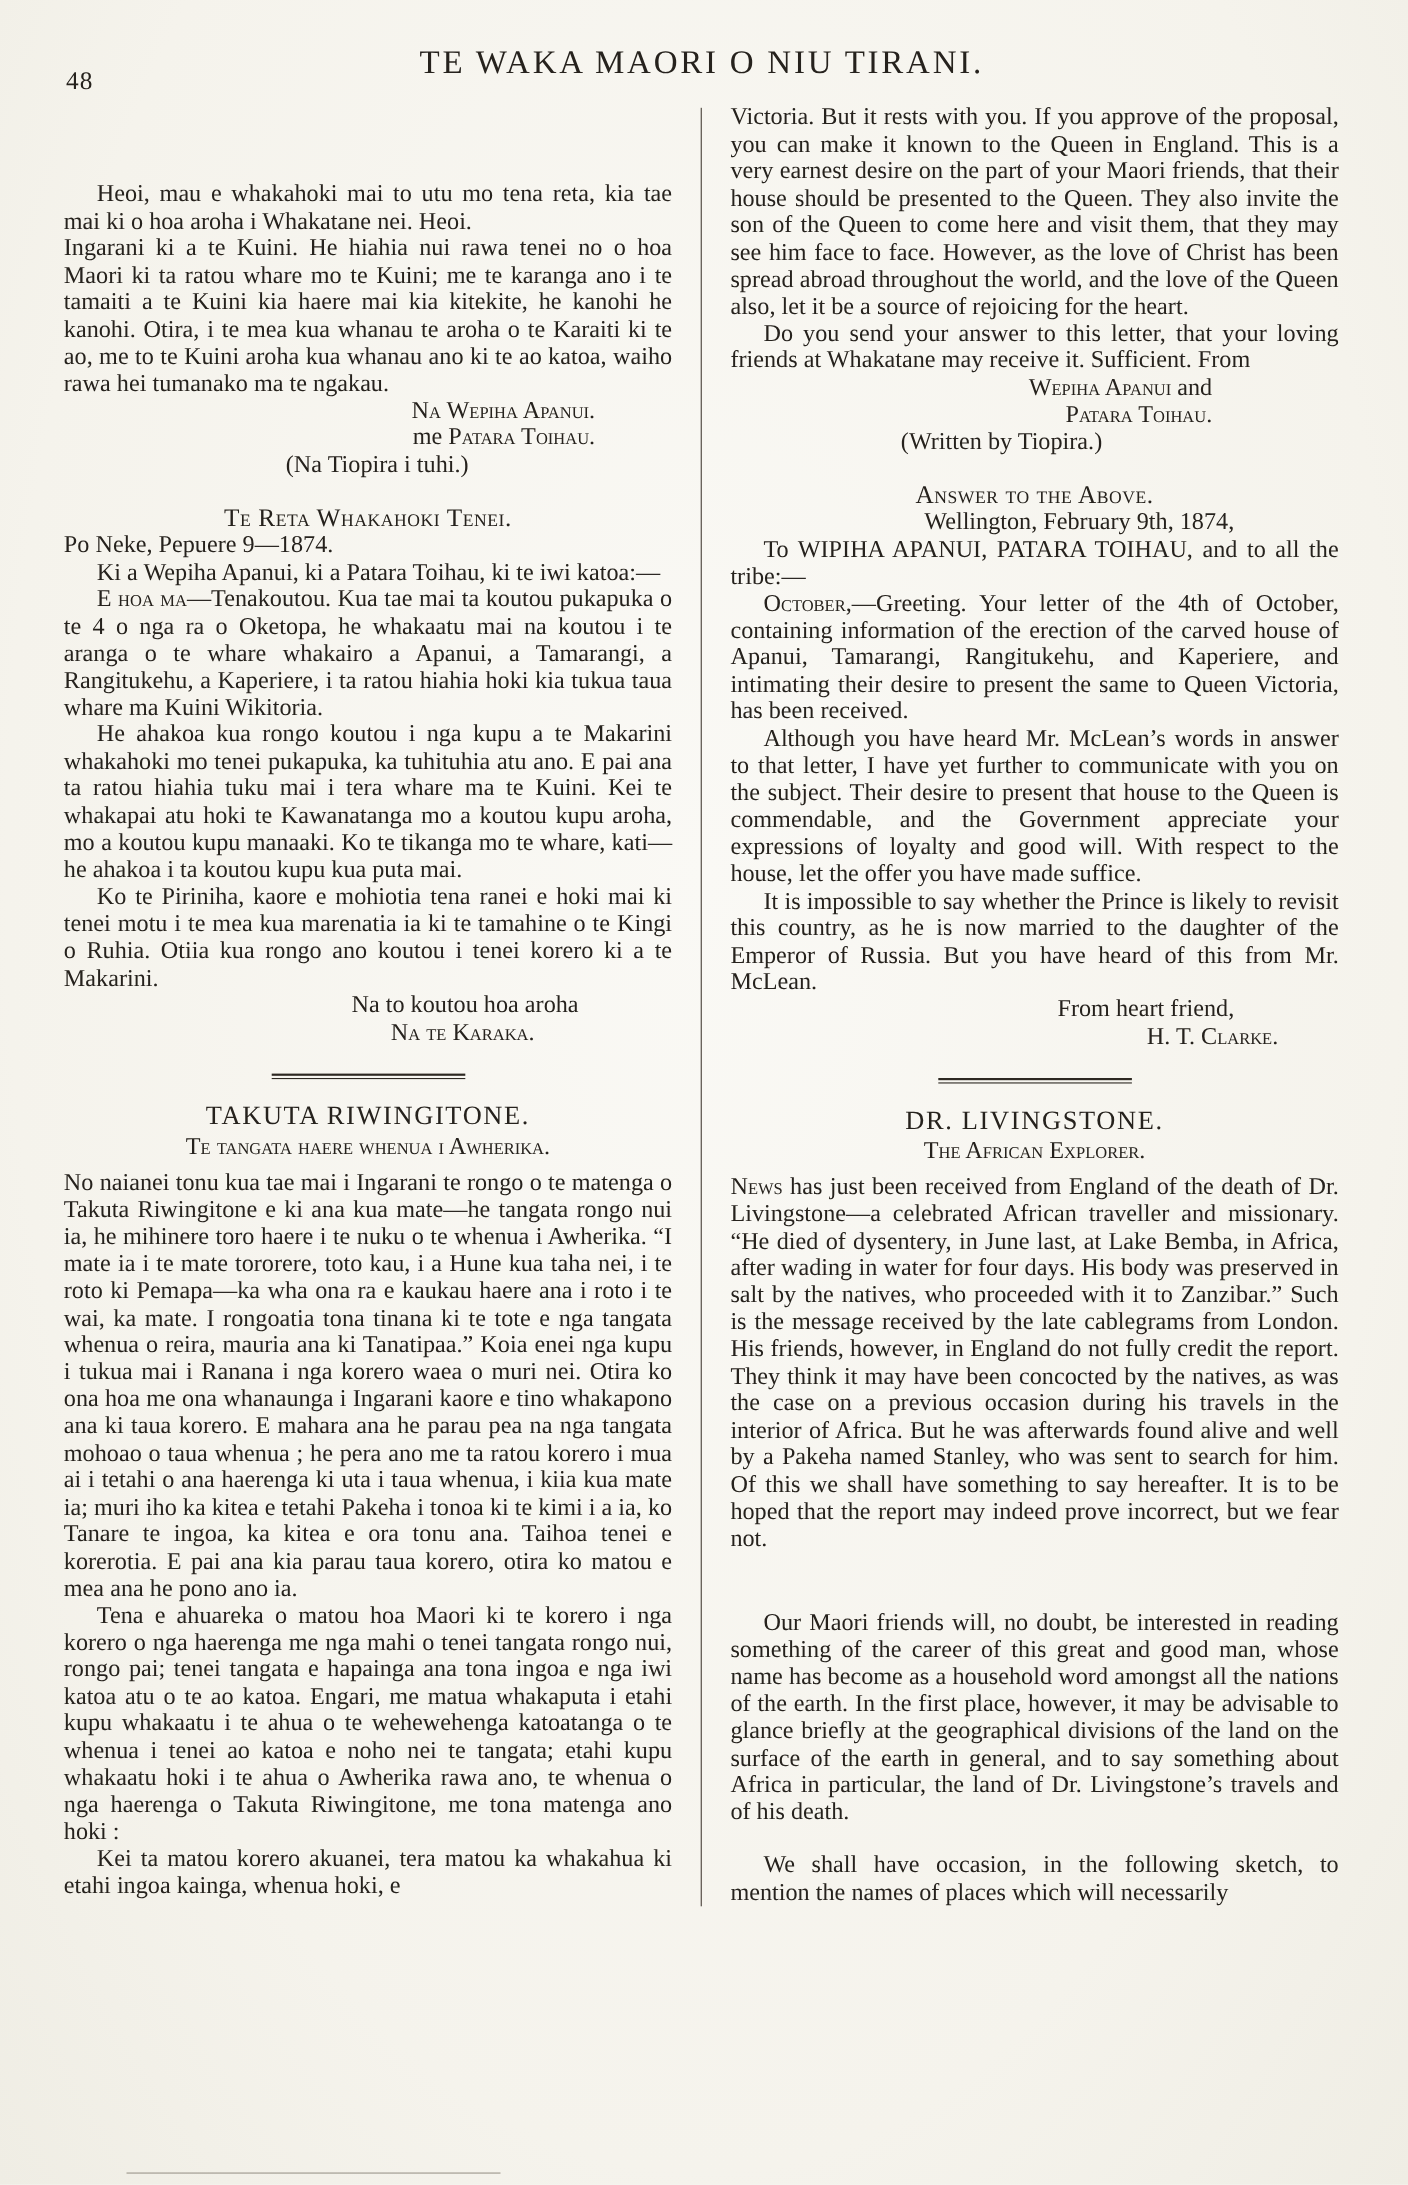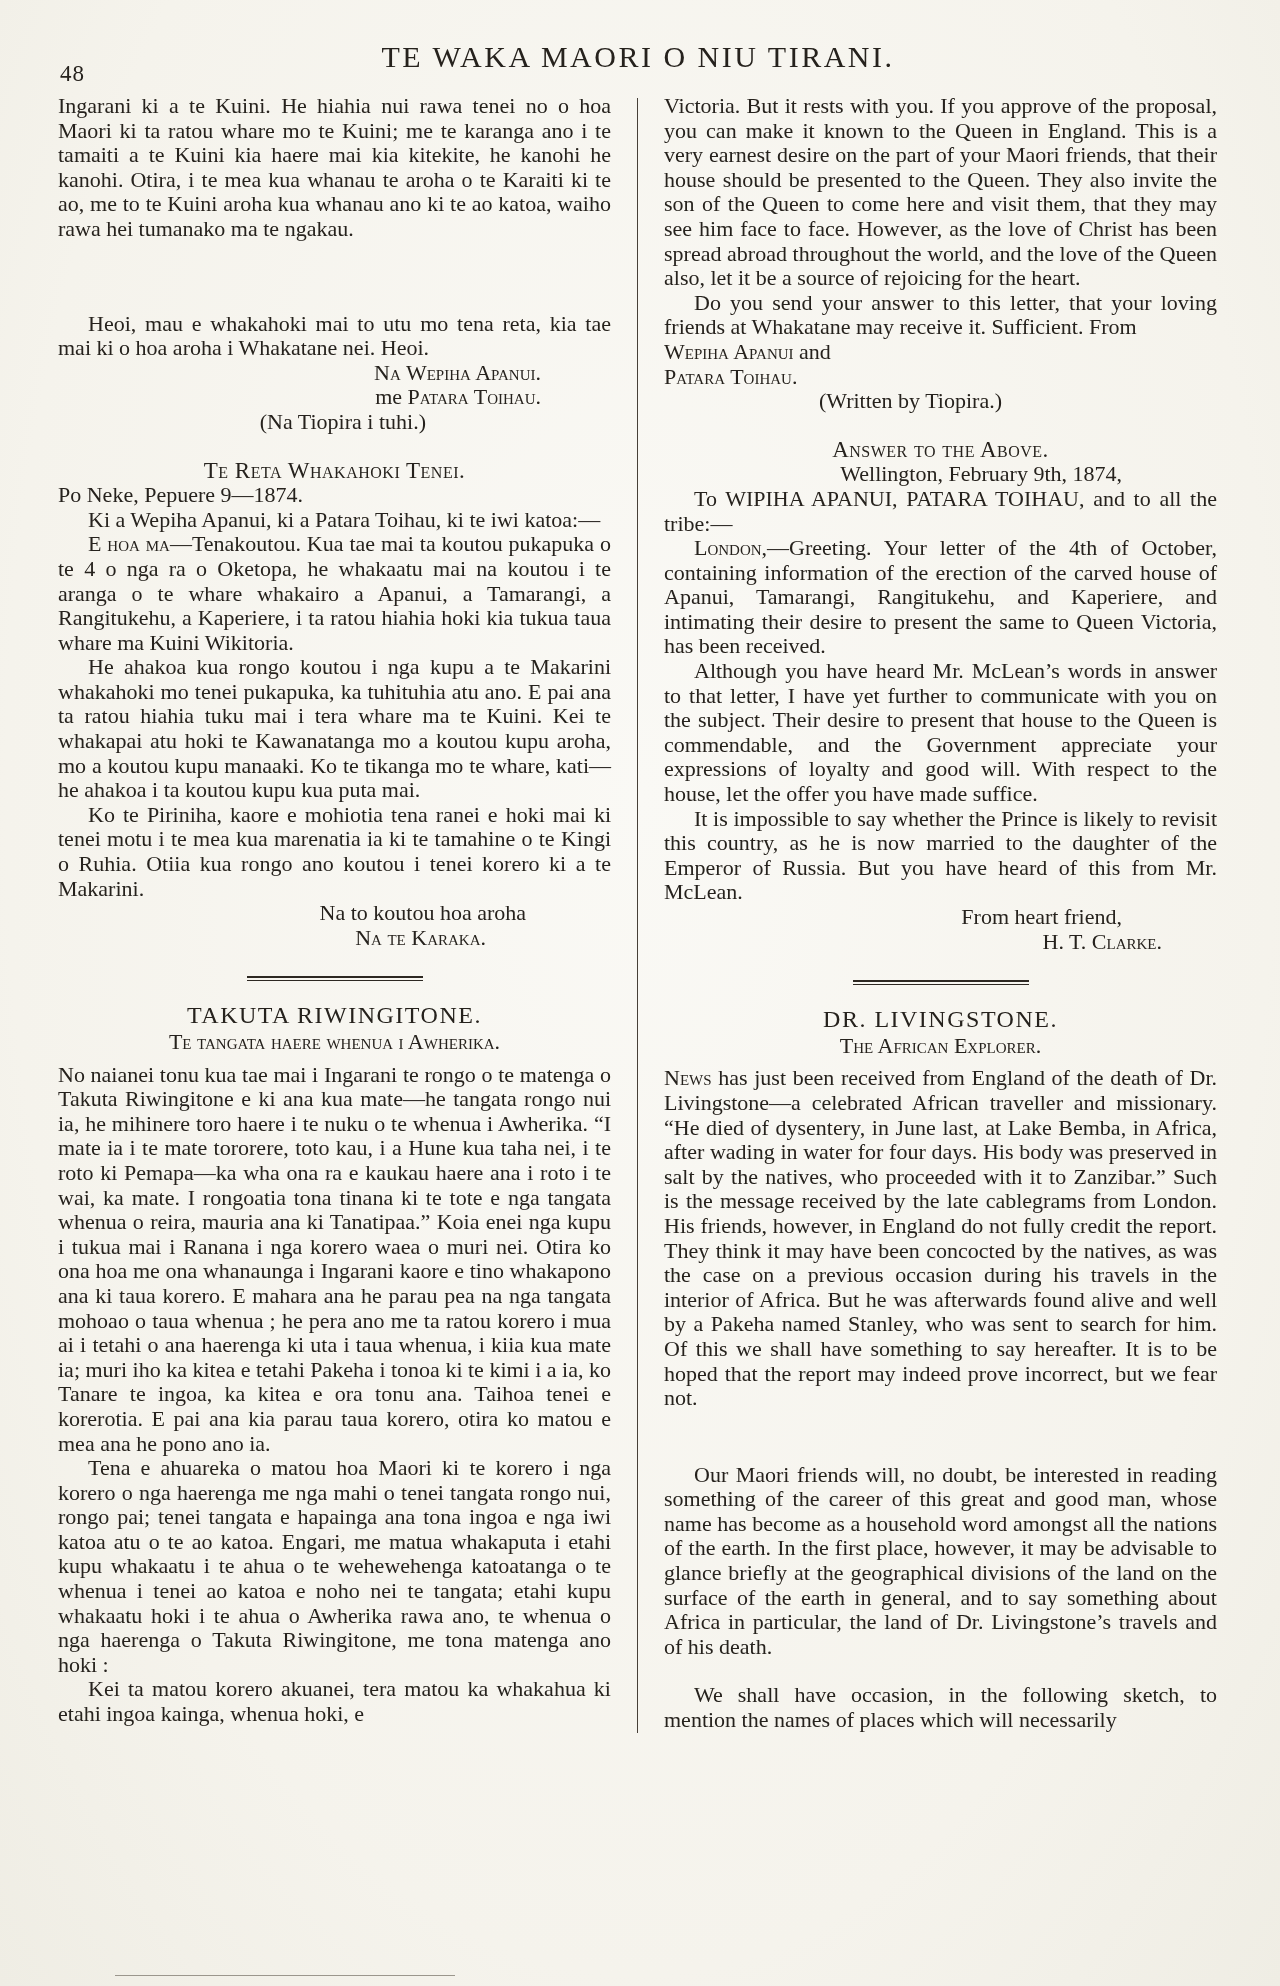--- a/index.html
+++ b/index.html
@@ -33,21 +33,21 @@
   .para { text-indent:30px; }
   .para.flush { text-indent:0; }
 
   .sc { font-variant:small-caps; }
 
   .sig-line { line-height:24.6px; }
   .name-r   { text-align:right; padding-right:70px; }
   .scribe-l { text-align:right; padding-right:185px; }
   .valed-l  { text-align:right; padding-right:85px; }
   .name2-l  { text-align:right; padding-right:125px; }
-  .name-rr  { padding-right:115px; }
+  .name-rr  { text-align:right; padding-right:115px; }
   .scribe-rr{ text-align:right; padding-right:215px; }
   .valed-r  { text-align:right; padding-right:95px; }
   .name2-r  { text-align:right; padding-right:55px; }
 
   .sec-heading {
     font-variant:small-caps; font-weight:normal; text-align:center;
     font-size:23px; letter-spacing:0.5px;
   }
   .gap-section { margin-top:24px; }
   .dateline { }
@@ -80,22 +80,22 @@
 <div class="sheet">
 
   <header class="masthead-row">
     <span class="page-number">48</span>
     <div class="masthead">TE WAKA MAORI O NIU TIRANI.</div>
   </header>
 
   <div class="columns">
 
     <section class="column">
+      <p class="para gap-heoi">Heoi, mau e whakahoki mai to utu mo tena reta, kia tae mai ki o hoa aroha i Whakatane nei. Heoi.</p>
       <p class="para flush">Ingarani ki a te Kuini. He hiahia nui rawa tenei no o hoa Maori ki ta ratou whare mo te Kuini; me te karanga ano i te tamaiti a te Kuini kia haere mai kia kitekite, he kanohi he kanohi. Otira, i te mea kua whanau te aroha o te Karaiti ki te ao, me to te Kuini aroha kua whanau ano ki te ao katoa, waiho rawa hei tumanako ma te ngakau.</p>
-      <p class="para gap-heoi">Heoi, mau e whakahoki mai to utu mo tena reta, kia tae mai ki o hoa aroha i Whakatane nei. Heoi.</p>
 
       <div class="sig-line sc name-r">Na Wepiha Apanui.</div>
       <div class="sig-line name-r"><span>me </span><span class="sc">Patara Toihau.</span></div>
       <div class="sig-line scribe-l">(Na Tiopira i tuhi.)</div>
 
       <h2 class="sec-heading gap-section">Te Reta Whakahoki Tenei.</h2>
       <div class="dateline">Po Neke, Pepuere 9—1874.</div>
       <p class="para">Ki a Wepiha Apanui, ki a Patara Toihau, ki te iwi katoa:—</p>
       <p class="para"><span class="sc">E hoa ma</span><span>—Tenakoutou. Kua tae mai ta koutou pukapuka o te 4 o nga ra o Oketopa, he whakaatu mai na koutou i te aranga o te whare whakairo a Apanui, a Tamarangi, a Rangitukehu, a Kaperiere, i ta ratou hiahia hoki kia tukua taua whare ma Kuini Wikitoria.</span></p>
       <p class="para">He ahakoa kua rongo koutou i nga kupu a te Makarini whakahoki mo tenei pukapuka, ka tuhituhia atu ano. E pai ana ta ratou hiahia tuku mai i tera whare ma te Kuini. Kei te whakapai atu hoki te Kawanatanga mo a koutou kupu aroha, mo a koutou kupu manaaki. Ko te tikanga mo te whare, kati—he ahakoa i ta koutou kupu kua puta mai.</p>
@@ -118,21 +118,21 @@
       <p class="para flush">Victoria. But it rests with you. If you approve of the proposal, you can make it known to the Queen in England. This is a very earnest desire on the part of your Maori friends, that their house should be presented to the Queen. They also invite the son of the Queen to come here and visit them, that they may see him face to face. However, as the love of Christ has been spread abroad throughout the world, and the love of the Queen also, let it be a source of rejoicing for the heart.</p>
       <p class="para">Do you send your answer to this letter, that your loving friends at Whakatane may receive it. Sufficient. From</p>
 
       <div class="sig-line name-rr"><span class="sc">Wepiha Apanui</span><span> and</span></div>
       <div class="sig-line sc name-rr">Patara Toihau.</div>
       <div class="sig-line scribe-rr">(Written by Tiopira.)</div>
 
       <h2 class="sec-heading gap-section">Answer to the Above.</h2>
       <div class="dateline dateline-right">Wellington, February 9th, 1874,</div>
       <p class="para">To WIPIHA APANUI, PATARA TOIHAU, and to all the tribe:—</p>
-      <p class="para"><span class="sc">London</span><span>,—Greeting. Your letter of the 4th of October, containing information of the erection of the carved house of Apanui, Tamarangi, Rangitukehu, and Kaperiere, and intimating their desire to present the same to Queen Victoria, has been received.</span></p>
+      <p class="para"><span class="sc">October</span><span>,—Greeting. Your letter of the 4th of October, containing information of the erection of the carved house of Apanui, Tamarangi, Rangitukehu, and Kaperiere, and intimating their desire to present the same to Queen Victoria, has been received.</span></p>
       <p class="para">Although you have heard Mr. McLean’s words in answer to that letter, I have yet further to communicate with you on the subject. Their desire to present that house to the Queen is commendable, and the Government appreciate your expressions of loyalty and good will. With respect to the house, let the offer you have made suffice.</p>
       <p class="para">It is impossible to say whether the Prince is likely to revisit this country, as he is now married to the daughter of the Emperor of Russia. But you have heard of this from Mr. McLean.</p>
       <div class="sig-line valed-r">From heart friend,</div>
       <div class="sig-line sc name2-r">H. T. Clarke.</div>
 
       <div class="divider"></div>
 
       <h2 class="art-heading">DR. LIVINGSTONE.</h2>
       <h3 class="sub-heading sc">The African Explorer.</h3>
       <p class="para flush"><span class="sc">News</span><span> has just been received from England of the death of Dr. Livingstone—a celebrated African traveller and missionary. “He died of dysentery, in June last, at Lake Bemba, in Africa, after wading in water for four days. His body was preserved in salt by the natives, who proceeded with it to Zanzibar.” Such is the message received by the late cablegrams from London. His friends, however, in England do not fully credit the report. They think it may have been concocted by the natives, as was the case on a previous occasion during his travels in the interior of Africa. But he was afterwards found alive and well by a Pakeha named Stanley, who was sent to search for him. Of this we shall have something to say hereafter. It is to be hoped that the report may indeed prove incorrect, but we fear not.</span></p>

